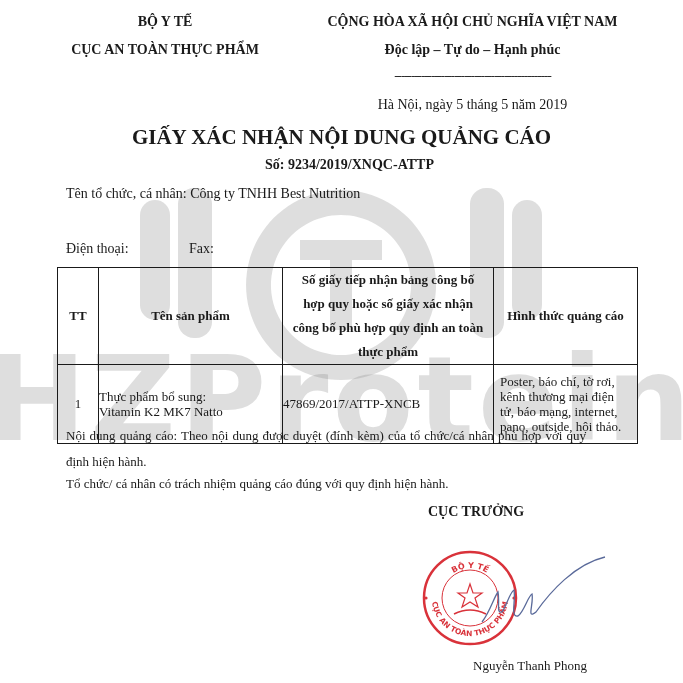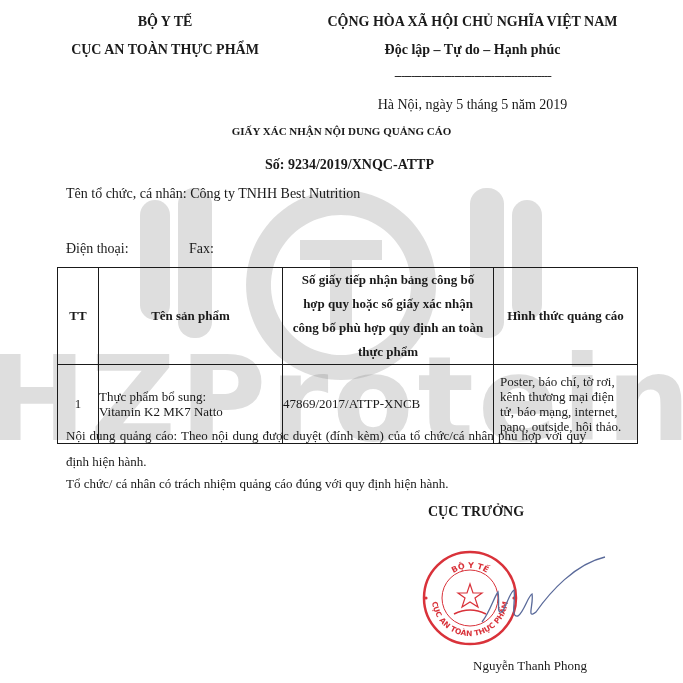--- a/index.html
+++ b/index.html
@@ -36,21 +36,21 @@
 <div class="content">
 
   <div class="abs center b t14" style="left:60px; top:14px; width:210px;">BỘ Y TẾ</div>
   <div class="abs center b t14" style="left:40px; top:42px; width:250px;">CỤC AN TOÀN THỰC PHẨM</div>
 
   <div class="abs center b t14" style="left:310px; top:42px; width:325px;">Độc lập – Tự do – Hạnh phúc</div>
   <div class="abs center b t14" style="left:310px; top:14px; width:325px;">CỘNG HÒA XÃ HỘI CHỦ NGHĨA VIỆT NAM</div>
   <div class="abs center t13" style="left:360px; top:68px; width:225px; letter-spacing:-1px; overflow:hidden; white-space:nowrap;">-----------------------------------------------</div>
   <div class="abs center t14" style="left:340px; top:97px; width:265px;">Hà Nội, ngày 5 tháng 5 năm 2019</div>
 
-  <div class="abs center b" style="left:0; top:125px; width:683px; font-size:11px;">GIẤY XÁC NHẬN NỘI DUNG QUẢNG CÁO</div>
+  <div class="abs center b" style="left:0; top:125px; width:683px; font-size:21px;">GIẤY XÁC NHẬN NỘI DUNG QUẢNG CÁO</div>
   <div class="abs center b t14" style="left:0; top:157px; width:683px;margin-left:8px;">Số: 9234/2019/XNQC-ATTP</div>
 
   <div class="abs t14" style="left:66px; top:186px;">Tên tổ chức, cá nhân: Công ty TNHH Best Nutrition</div>
   <div class="abs t14" style="left:66px; top:241px;">Điện thoại:</div>
   <div class="abs t14" style="left:189px; top:241px;">Fax:</div>
 
   <table class="doc">
     <tbody>
         <tr style="height:78px;">
       <th style="width:40px;">TT</th>

